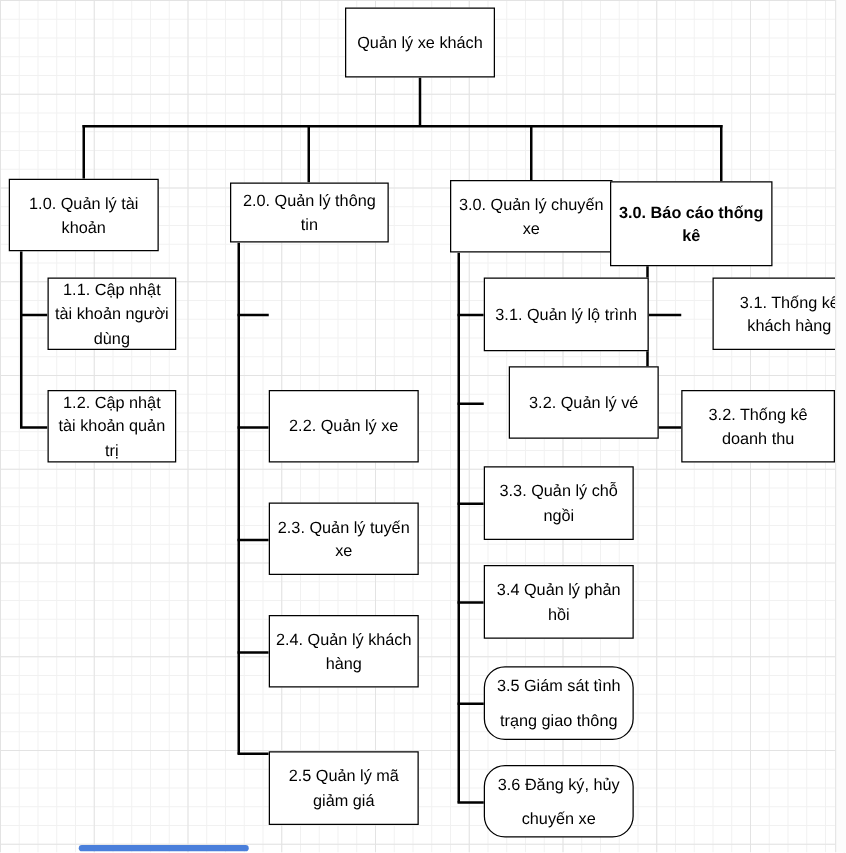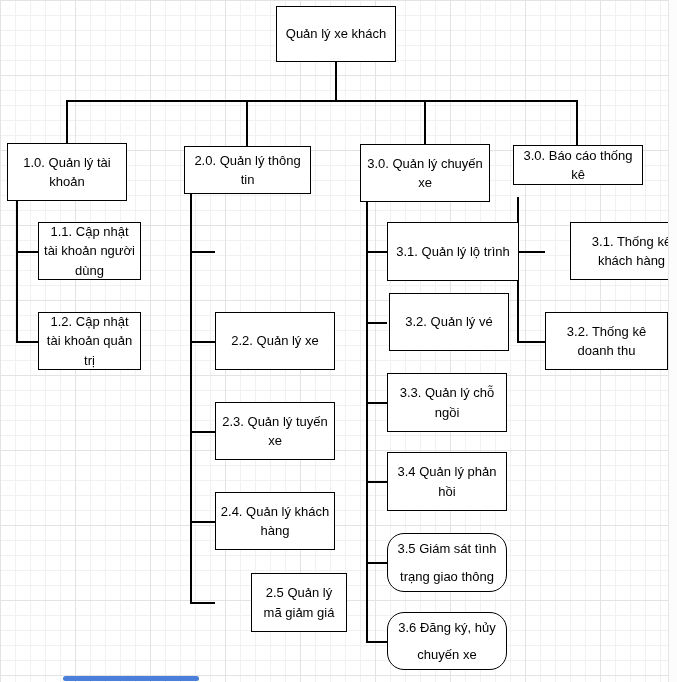--- a/index.html
+++ b/index.html
@@ -84,32 +84,32 @@
 
   <div class="vline" style="left:517px; top:197px; height:145px;"></div>
   <div class="hline" style="left:517px; top:251px; width:28px;"></div>
   <div class="hline" style="left:517px; top:341px; width:28px;"></div>
 
   <div class="node" style="left:276px; top:6px;   width:120px; height:56px;">Quản lý xe khách</div>
 
   <div class="node" style="left:7px;   top:143px; width:120px; height:58px;">1.0. Quản lý tài khoản</div>
   <div class="node" style="left:184px; top:146px; width:127px; height:48px;">2.0. Quản lý thông tin</div>
   <div class="node" style="left:360px; top:144px; width:130px; height:58px;">3.0. Quản lý chuyến xe</div>
-  <div class="node" style="left:513px; top:145px; width:130px; height:40px;">3.0. Báo cáo thống kê</div>
+  <div class="node" style="left:488px; top:145px; width:130px; height:68px;font-weight:bold;">3.0. Báo cáo thống kê</div>
 
   <div class="node" style="left:38px;  top:222px; width:103px; height:58px;">1.1. Cập nhật tài khoản người dùng</div>
   <div class="node" style="left:38px;  top:312px; width:103px; height:58px;">1.2. Cập nhật tài khoản quản trị</div>
 
   <div class="node" style="left:215px; top:312px; width:120px; height:58px;">2.2. Quản lý xe</div>
   <div class="node" style="left:215px; top:402px; width:120px; height:58px;">2.3. Quản lý tuyến xe</div>
   <div class="node" style="left:215px; top:492px; width:120px; height:58px;">2.4. Quản lý khách hàng</div>
-  <div class="node" style="left:215px; top:573px; width:96px; height:59px;margin-left:36px;">2.5 Quản lý mã giảm giá</div>
+  <div class="node" style="left:215px; top:601px; width:120px; height:59px;">2.5 Quản lý mã giảm giá</div>
 
   <div class="node" style="left:387px; top:222px; width:132px; height:59px;">3.1. Quản lý lộ trình</div>
-  <div class="node" style="left:389px; top:293px; width:120px; height:58px;">3.2. Quản lý vé</div>
+  <div class="node" style="left:407px; top:293px; width:120px; height:58px;">3.2. Quản lý vé</div>
   <div class="node" style="left:387px; top:373px; width:120px; height:59px;">3.3. Quản lý chỗ ngồi</div>
   <div class="node" style="left:387px; top:452px; width:120px; height:59px;">3.4 Quản lý phản hồi</div>
   <div class="node lh-wide" style="left:387px; top:533px; width:120px; height:59px;">3.5 Giám sát tình trạng giao thông</div>
   <div class="node lh-wide" style="left:387px; top:612px; width:120px; height:58px;">3.6 Đăng ký, hủy chuyến xe</div>
 
   <div class="node" style="left:545px; top:222px; width:123px; height:58px;margin-left:25px;">3.1. Thống kê khách hàng</div>
   <div class="node" style="left:545px; top:312px; width:123px; height:58px;">3.2. Thống kê doanh thu</div>
 
   <div class="v-scroll-track"></div>
   <div class="h-scroll-thumb"></div>

